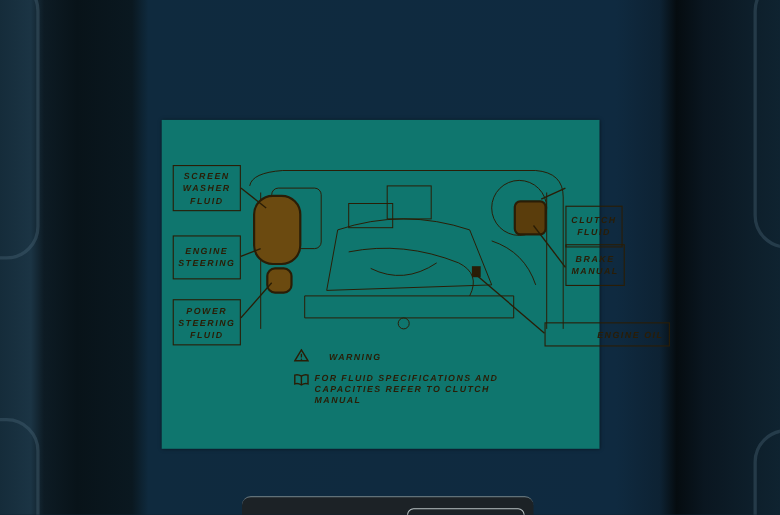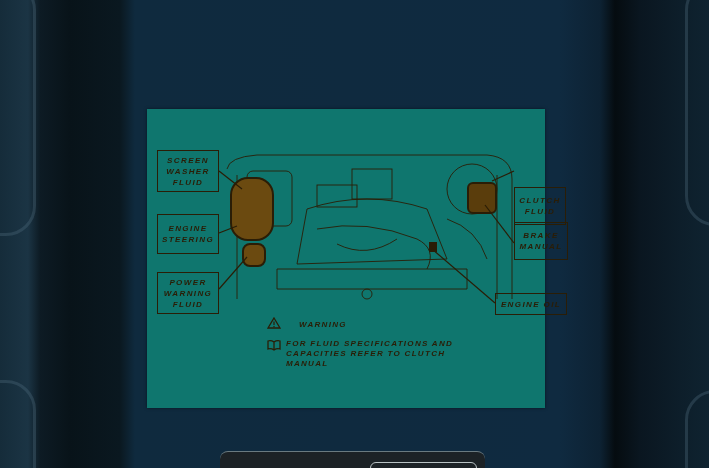--- a/index.html
+++ b/index.html
@@ -59,27 +59,27 @@
     <line x1="367" y1="134" x2="338" y2="96"></line>
     <line x1="348" y1="194" x2="285" y2="140"></line>
   </svg>
 
   <div class="box" style="left:10px;top:41px;width:60px;height:40px;">SCREEN
 WASHER
 FLUID</div>
   <div class="box" style="left:10px;top:105px;width:60px;height:38px;">ENGINE
 STEERING</div>
   <div class="box" style="left:10px;top:163px;width:60px;height:40px;">POWER
-WARNING
+STEERING
 FLUID</div>
   <div class="box" style="left:367px;top:38px;width:50px;height:36px;margin-top:40px;">CLUTCH
 FLUID</div>
   <div class="box" style="left:367px;top:113px;width:52px;height:36px;">BRAKE
 MANUAL</div>
-  <div class="box" style="left:348px;top:184px;width:70px;height:20px;">ENGINE OIL</div>
+  <div class="box" style="left:348px;top:184px;width:70px;height:20px;padding-left:42px;">ENGINE OIL</div>
 
   <div class="warn warn-row">
     <svg width="14" height="12" viewBox="0 0 14 12">
         <path d="M7 1 L13 11 L1 11 Z" fill="none" stroke="#2a1d06" stroke-width="1.3"></path>
         <line x1="7" y1="4.5" x2="7" y2="8" stroke="#2a1d06" stroke-width="1.2"></line>
         <circle cx="7" cy="9.5" r=".7" fill="#2a1d06"></circle>
       </svg>
     <span>WARNING</span>
   </div>
   <div class="manual">

